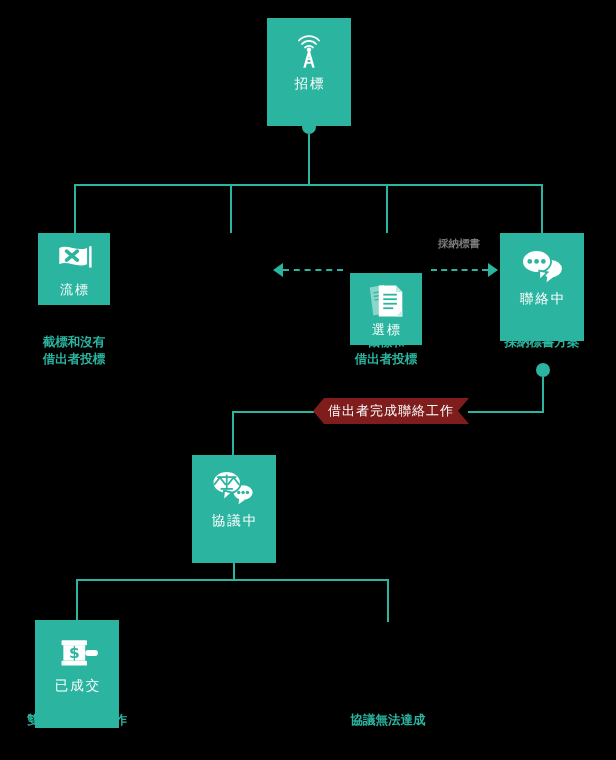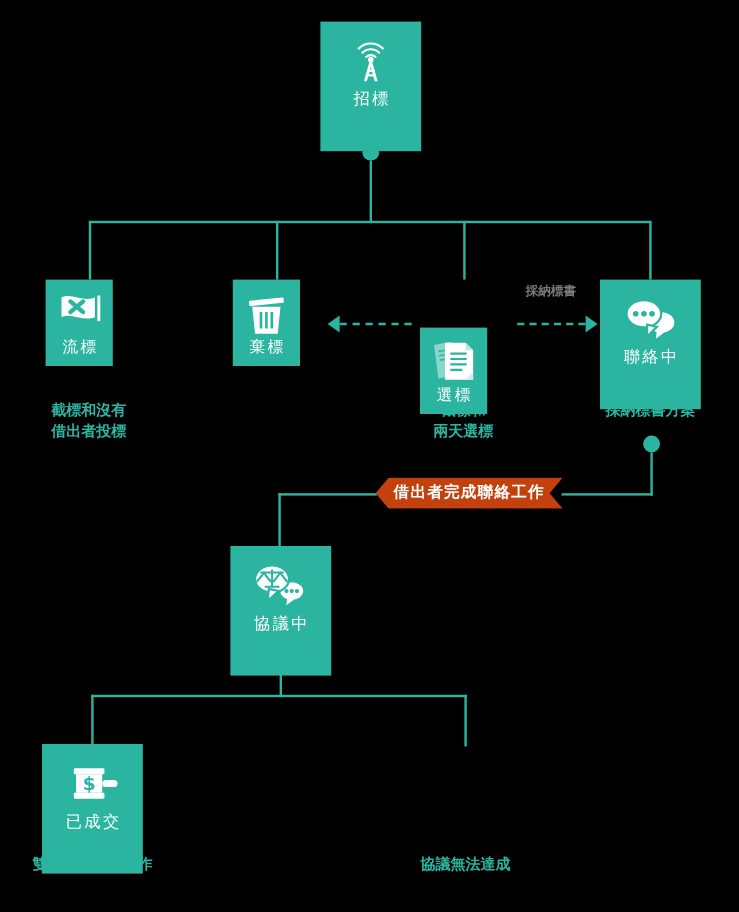--- a/index.html
+++ b/index.html
@@ -48,21 +48,21 @@
     width: 0; height: 0;
     border-top: 7px solid transparent;
     border-bottom: 7px solid transparent;
   }
   .arrow-r { border-left: 10px solid #2BB5A0; }
   .arrow-l { border-right: 10px solid #2BB5A0; }
 
   
   .node {
     position: absolute;
-    width: 56px;
+    width: 72px;
     height: 72px;
     background: #2BB5A0;
     display: flex;
     flex-direction: column;
     align-items: center;
     justify-content: flex-start;
     box-sizing: border-box;
     padding-top: 8px;
   }
   .node.big {
@@ -116,29 +116,28 @@
     text-align: center;
     white-space: pre-line;
     width: 120px;
     font-weight: bold;
   }
 
   
   .ribbon {
     position: absolute;
     height: 26px;
-    background: #c2410c;
+    background: #7f1d1d;
     color: #ffffff;
     font-size: 13px;
     line-height: 26px;
     text-align: center;
     letter-spacing: 1px;
     -webkit-clip-path: polygon(0% 50%, 11px 0%, 100% 0%, calc(100% - 11px) 50%, 100% 100%, 11px 100%);
     clip-path: polygon(0% 50%, 11px 0%, 100% 0%, calc(100% - 11px) 50%, 100% 100%, 11px 100%);
-    font-weight: bold;
   }
 </style>
 </head>
 <body>
 
 <div id="canvas">
 
   <div class="line line-v" style="left:308px; top:100px; height:22px;"></div>
   <div class="dot" style="left:302px; top:120px;"></div>
 
@@ -193,36 +192,20 @@
     <span class="glyph">
       <svg width="40" height="36" viewBox="0 0 48 44" aria-hidden="true">
         <path d="M6 6 C16 1, 28 11, 40 6 L40 26 C28 31, 16 21, 6 26 Z" fill="#ffffff"></path>
         <path d="M15 10 L28 21 M28 10 L15 21" stroke="#2BB5A0" stroke-width="4.4" stroke-linecap="round" fill="none"></path>
         <rect x="42.5" y="4" width="3" height="26" fill="#ffffff"></rect>
       </svg>
     </span>
     <span class="nlabel">流標</span>
   </div>
 
-  <div class="node" style="left:194px; top:233px;">
-    <span class="glyph">
-      <svg width="34" height="38" viewBox="0 0 36 42" aria-hidden="true">
-        <g fill="#ffffff">
-          <rect x="2" y="8" width="32" height="5" rx="1" transform="rotate(-6 18 10.5)"></rect>
-          <path d="M5 15 h26 l-2.6 25 h-20.8 Z"></path>
-        </g>
-        <g stroke="#2BB5A0" stroke-width="2.4">
-          <line x1="13" y1="20" x2="13" y2="35"></line>
-          <line x1="18" y1="20" x2="18" y2="35"></line>
-          <line x1="23" y1="20" x2="23" y2="35"></line>
-        </g>
-      </svg>
-    </span>
-    <span class="nlabel">棄標</span>
-  </div>
 
   <div class="node" style="left:350px; top:233px;margin-top:40px;">
     <span class="glyph">
       <svg width="40" height="38" viewBox="0 0 44 42" aria-hidden="true">
         <path d="M4 6 L20 3 L24 34 L8 37 Z" fill="#ffffff" opacity="0.45"></path>
         <g stroke="#2BB5A0" stroke-width="1.5" opacity="0.9">
           <line x1="8" y1="12" x2="18" y2="10.4"></line>
           <line x1="8.6" y1="16" x2="18.6" y2="14.4"></line>
           <line x1="9.2" y1="20" x2="19.2" y2="18.4"></line>
         </g>
@@ -291,21 +274,21 @@
         <text x="22" y="27.6" font-family="DejaVu Sans, sans-serif" font-size="17" font-weight="bold" fill="#2BB5A0" text-anchor="middle">$</text>
       </svg>
     </span>
     <span class="nlabel">已成交</span>
   </div>
 
 
   <div class="caption" style="left:-26px; top:333px;">截標和沒有
 借出者投標</div>
   <div class="caption" style="left:286px; top:333px;">截標和
-兩天選標</div>
+借出者投標</div>
   <div class="caption" style="left:442px; top:333px;">採納標書方案</div>
   <div class="caption" style="left:-23px; top:711px;">雙方完成協議工作</div>
   <div class="caption" style="left:288px; top:711px;">協議無法達成</div>
 
   <div class="edge-label" style="left:399px; top:236px;">採納標書</div>
 
   <div class="ribbon" style="left:313px; top:398px; width:156px;">借出者完成聯絡工作</div>
 
 </div>
 

